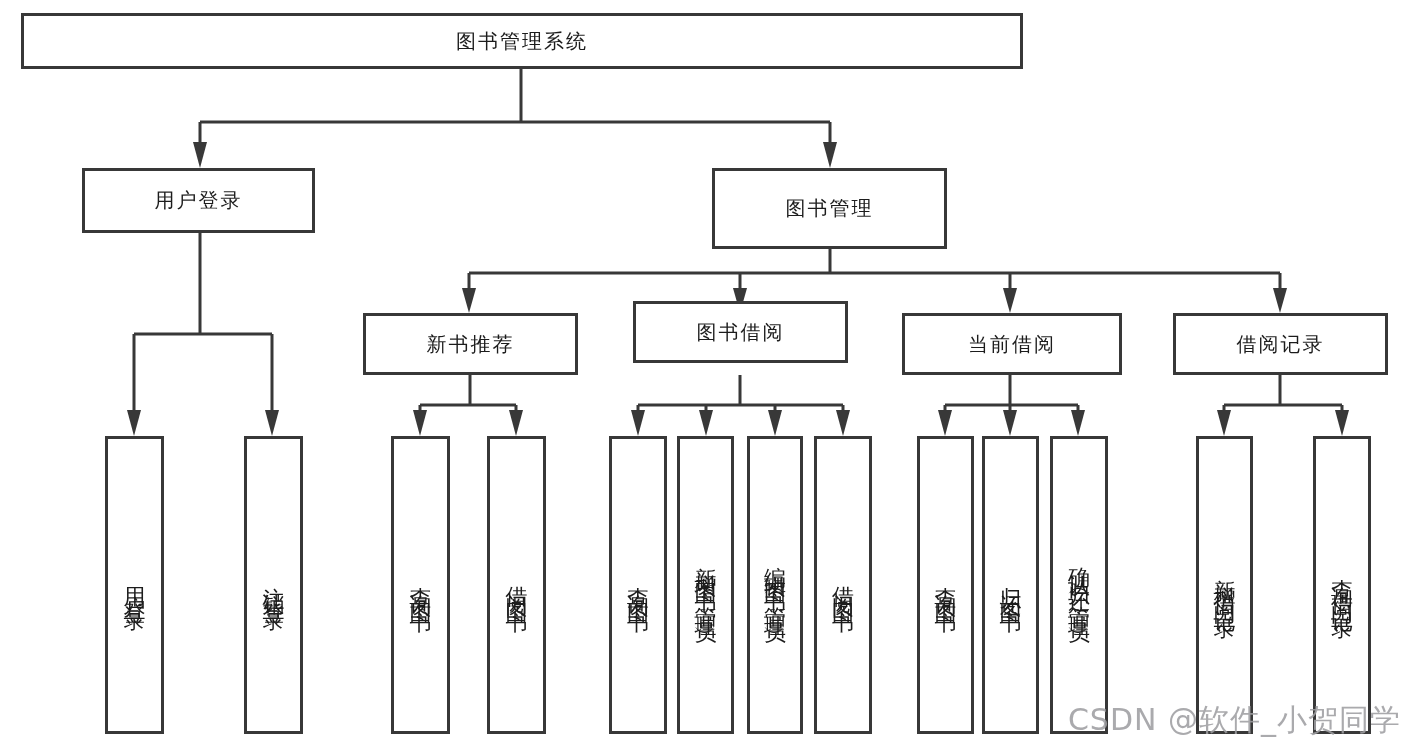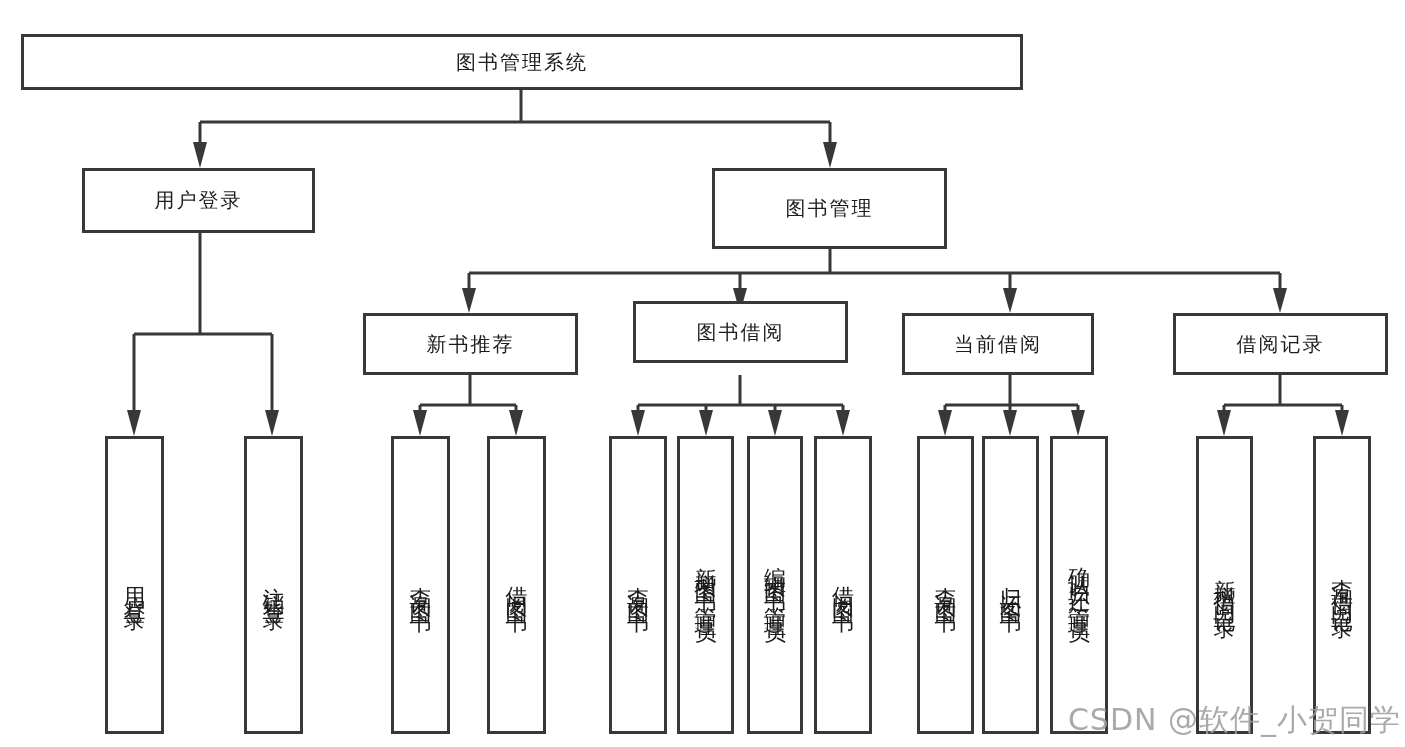--- a/index.html
+++ b/index.html
@@ -21,21 +21,21 @@
     position: absolute;
     box-sizing: border-box;
     border: 3px solid #383838;
     background: #ffffff;
     display: flex;
     align-items: center;
     justify-content: center;
     color: #1c1c1c;
   }
   .hbox { font-size: 20px; letter-spacing: 2px; white-space: nowrap; }
-  .root { font-size: 20px; margin-top: 21px; }
+  .root { font-size: 20px; }
   .vbox { font-size: 22px; }
   .vtext {
     writing-mode: vertical-rl;
     text-orientation: mixed;
     letter-spacing: 8px;
     line-height: 1.0;
   }
   .watermark {
     position: absolute;
     right: 4px;
@@ -94,21 +94,21 @@
   <div class="node hbox" style="left:712px; top:168px; width:235px; height:81px;">
     <span>图书管理</span>
   </div>
 
   <div class="node hbox" style="left:363px; top:313px; width:215px; height:62px;">
     <span>新书推荐</span>
   </div>
   <div class="node hbox" style="left:633px; top:301px; width:215px; height:62px;">
     <span>图书借阅</span>
   </div>
-  <div class="node hbox" style="left:902px; top:313px; width:192px; height:62px;">
+  <div class="node hbox" style="left:902px; top:313px; width:220px; height:62px;">
     <span>当前借阅</span>
   </div>
   <div class="node hbox" style="left:1173px; top:313px; width:215px; height:62px;">
     <span>借阅记录</span>
   </div>
 
   <div class="node vbox" style="left:105px; top:436px; width:59px; height:298px;">
     <span class="vtext">用户登录</span>
   </div>
   <div class="node vbox" style="left:244px; top:436px; width:59px; height:298px;">

